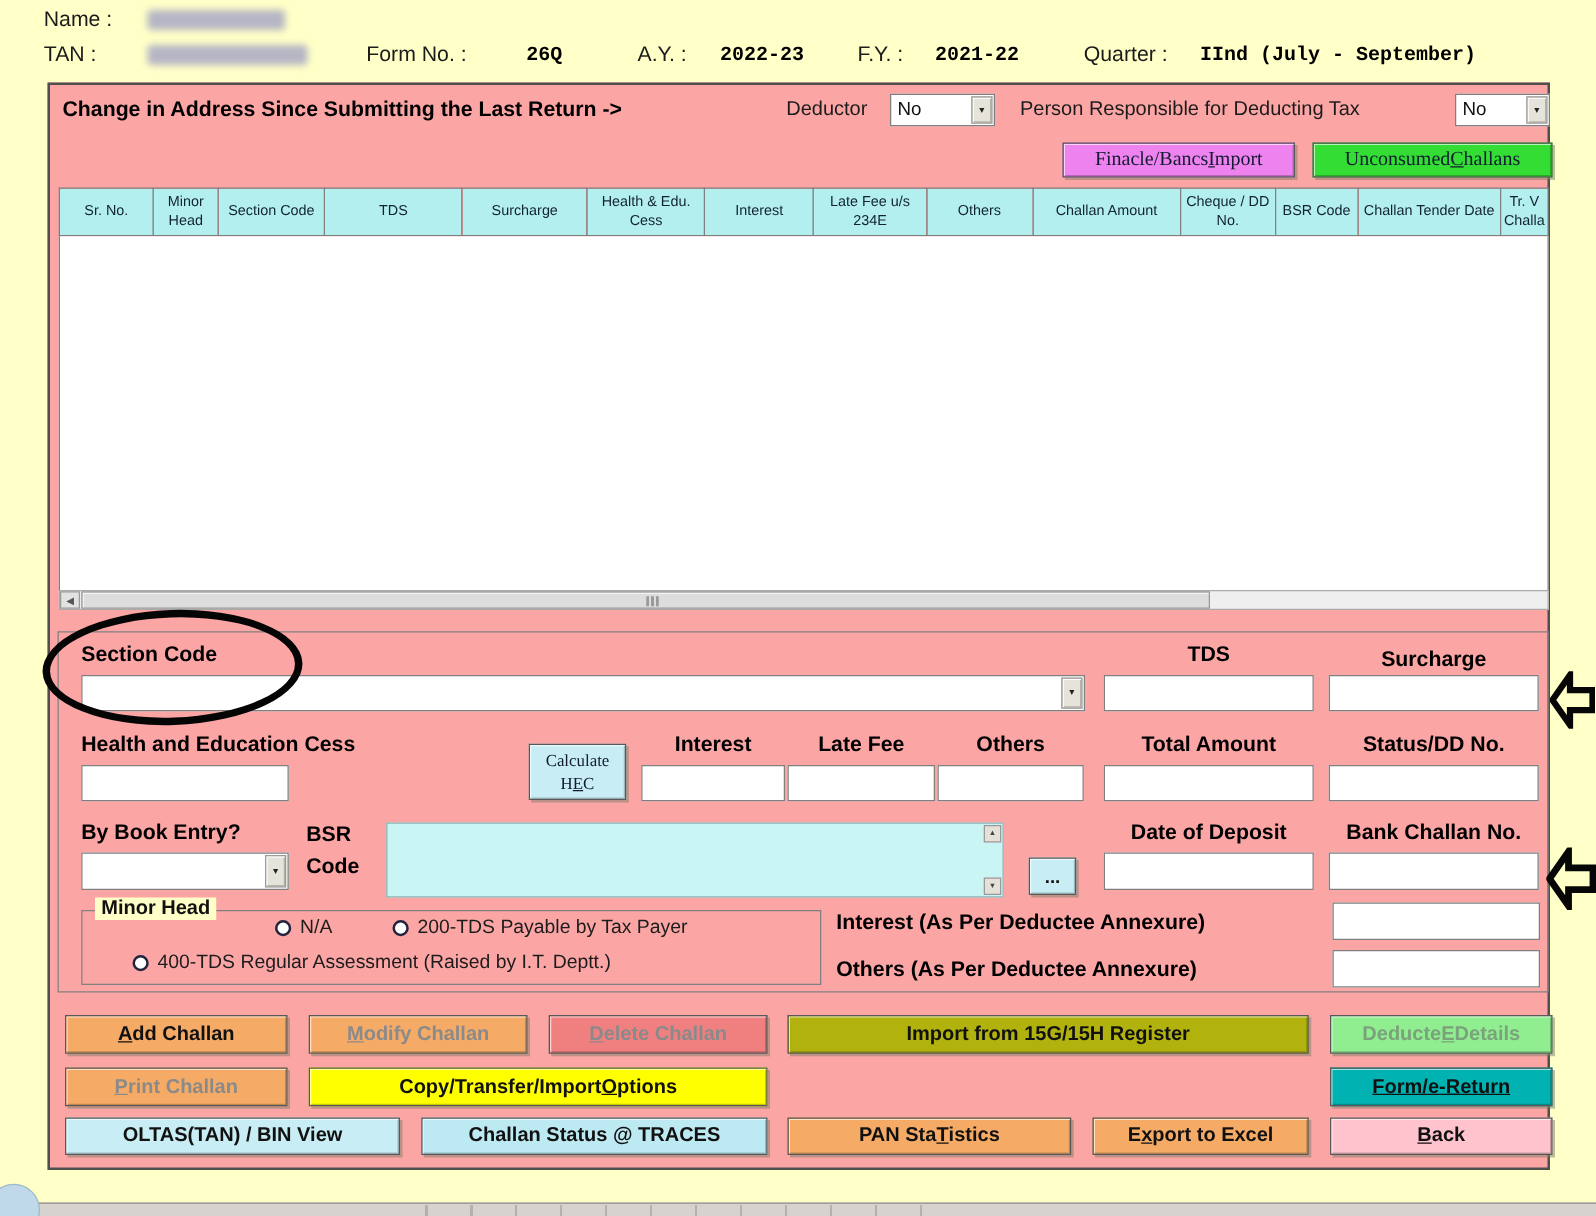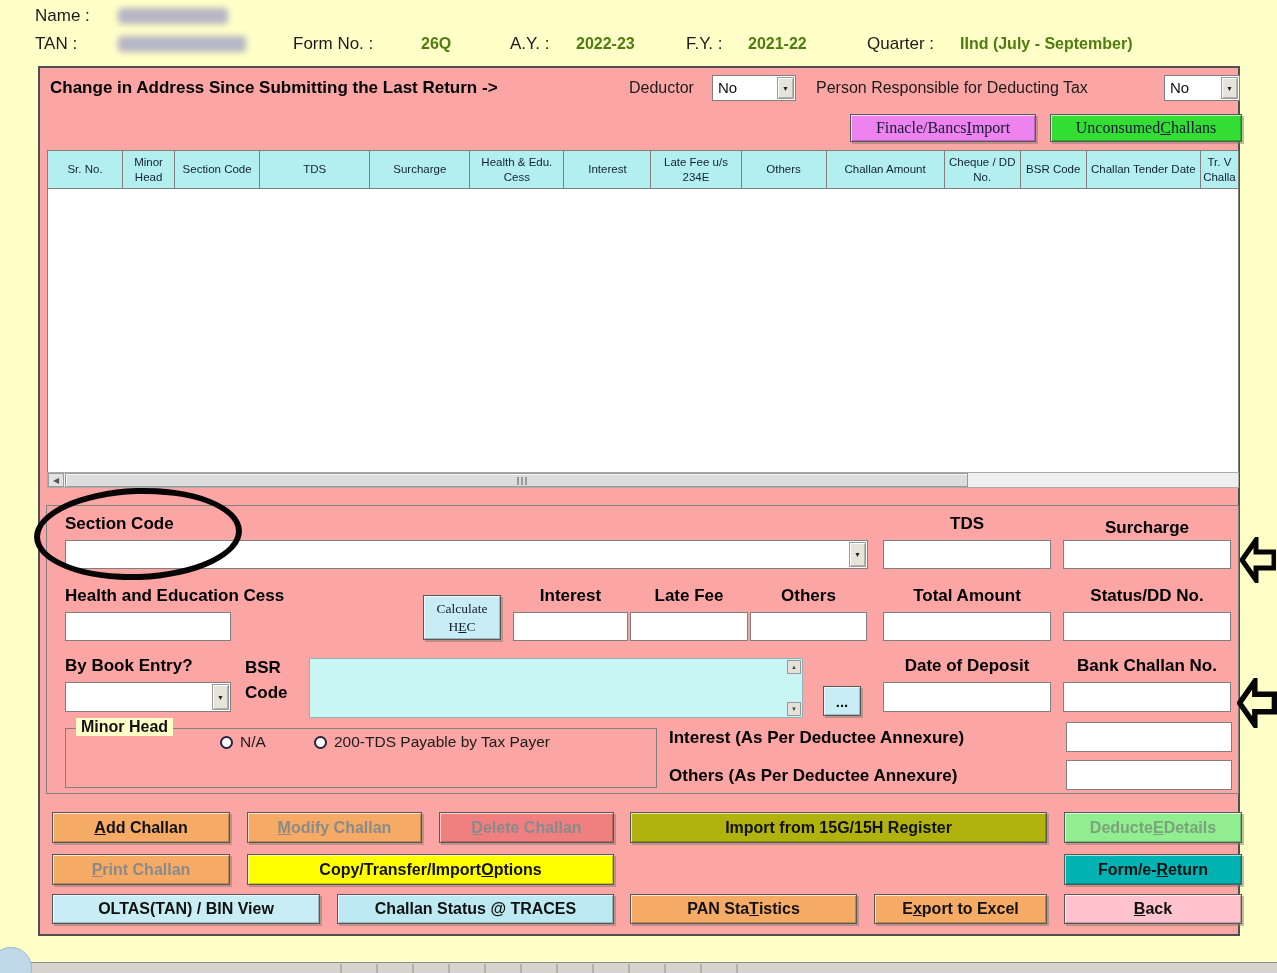--- a/index.html
+++ b/index.html
@@ -4,22 +4,22 @@
 <style>
   * { box-sizing: border-box; }
   body { margin:0; background:#888; }
   #screen {
     position:relative; width:1277px; height:973px; overflow:hidden;
     background:#FFFFC8; color:#111;
     font-family:"Liberation Sans","DejaVu Sans",sans-serif;
   }
   .abs { position:absolute; }
   .hdr-label { font-size:17px; color:#1b1b1b; white-space:nowrap; }
-  .serif-val { font-family:Liberation Sans, sans-serif; font-weight:bold;
-               color:#4d7c0f; font-size:16px; white-space:nowrap; }
+  .serif-val { font-family:Liberation Mono, monospace; font-weight:bold;
+               color:#000000; font-size:16px; white-space:nowrap; }
   .redacted { background:#8585c4; filter:blur(3px); opacity:.6; border-radius:3px; }
 
   .outer-box { left:38px; top:66px; width:1202px; height:870px;
                border:2px solid #4f4f4f; background:#fca5a5; position:absolute; }
 
   .bold-label { font-weight:bold; font-size:16px; color:#000; white-space:nowrap; }
   .center { text-align:center; }
 
   
   .combo { background:#fff; border:1px solid #7f7f7f; position:absolute; }
@@ -245,20 +245,24 @@
       <div class="fs" style="left:18px; top:222px; width:592px; height:60px;">
         <div class="fs-legend">Minor Head</div>
         <div class="radio-item" style="left:154px; top:4px;">
           <span class="radio"></span>
           <span>N/A</span>
         </div>
         <div class="radio-item" style="left:248px; top:4px;">
           <span class="radio"></span>
           <span>200-TDS Payable by Tax Payer</span>
         </div>
+        <div class="radio-item" style="left:40px; top:32px;">
+          <span class="radio"></span>
+          <span>400-TDS Regular Assessment (Raised by I.T. Deptt.)</span>
+        </div>
       </div>
 
       <div class="abs bold-label" style="left:622px; top:222px; font-size:17px;">Interest (As Per Deductee Annexure)</div>
       <div class="tin" style="left:1019px; top:216px; width:166px; height:30px;"></div>
 
       <div class="abs bold-label" style="left:622px; top:260px; font-size:17px;">Others (As Per Deductee Annexure)</div>
       <div class="tin" style="left:1019px; top:254px; width:166px; height:30px;"></div>
     </div>
 
     <button class="btn c-orange" style="left:12px; top:744px; width:178px; height:31px;">
@@ -288,21 +292,21 @@
     <button class="btn c-orange disabled" style="left:12px; top:786px; width:178px; height:31px;">
       <span></span>
         <span class="hk">P</span>
         <span>rint Challan</span>
     </button>
     <button class="btn c-yellow" style="left:207px; top:786px; width:367px; height:31px;">
       <span>Copy/Transfer/Import </span>
         <span class="hk">O</span>
         <span>ptions</span>
     </button>
-    <button class="btn c-teal" style="left:1024px; top:786px; width:178px; height:31px;">
+    <button class="btn c-teal" style="left:1024px; top:786px; width:178px; height:31px;text-decoration:underline;">
       <span>Form/e-</span>
         <span class="hk">R</span>
         <span>eturn</span>
     </button>
 
     <button class="btn c-lcyan" style="left:12px; top:826px; width:268px; height:30px;">
       <span>OLTAS(TAN) / BIN View</span>
     </button>
     <button class="btn c-lcyan2" style="left:297px; top:826px; width:277px; height:30px;">
       <span>Challan Status @ TRACES</span>

